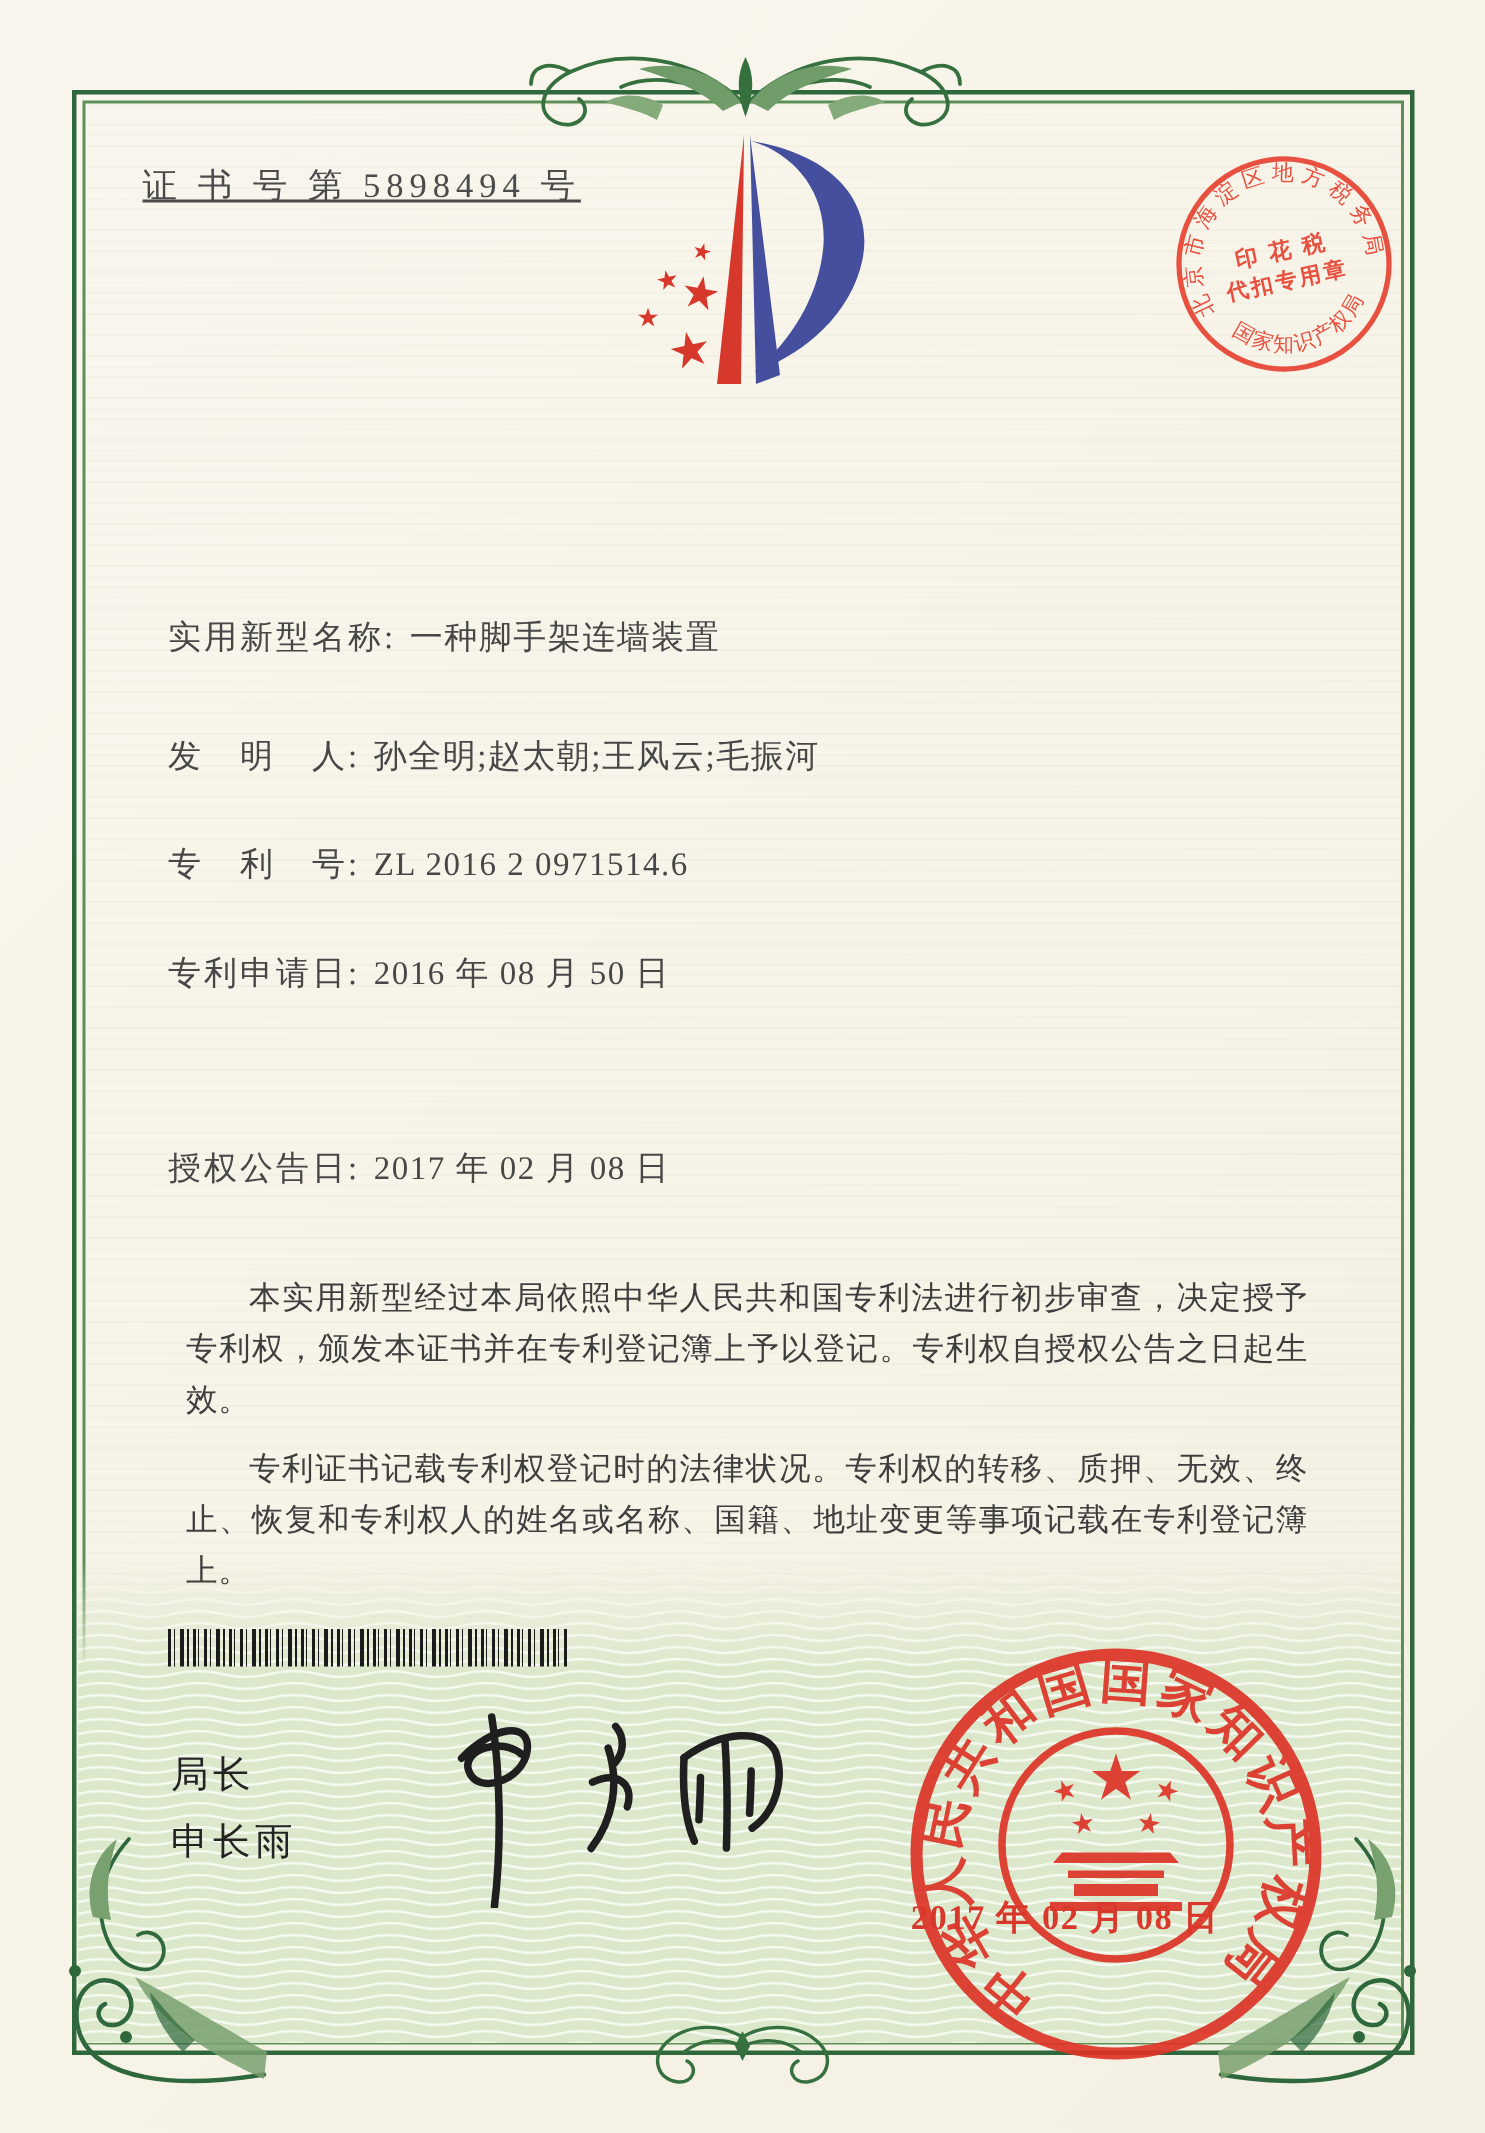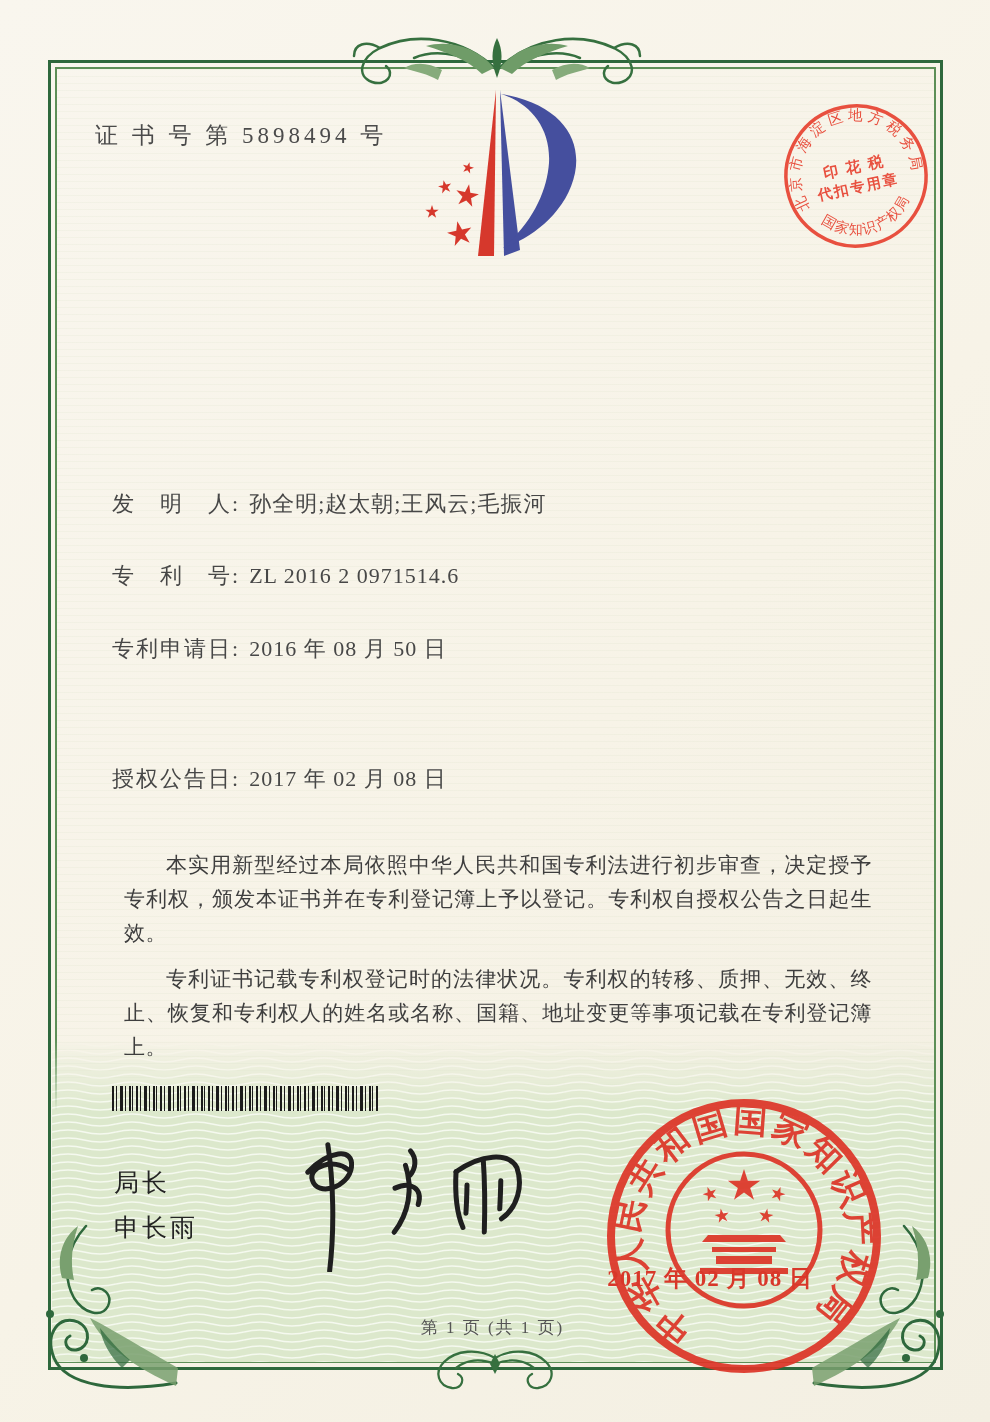--- a/index.html
+++ b/index.html
@@ -5,21 +5,21 @@
   html,body{margin:0;padding:0;}
   body{background:#e9e5d8;font-family:"Liberation Serif","DejaVu Serif",serif;}
   .paper{position:relative;width:990px;height:1422px;margin:0 auto;overflow:hidden;
          background:linear-gradient(135deg,#f9f6ee 0%,#f7f3e7 55%,#f3efe2 100%);}
   
   .frame{position:absolute;left:48px;top:60px;width:889px;height:1304px;border:3px solid #2e683c;}
   .frame-inner{position:absolute;inset:4px;border:2px solid #5d8f57;}
   .texture{position:absolute;inset:6px;background:repeating-linear-gradient(180deg,rgba(188,205,168,0.10) 0 1px,transparent 1px 7px);}
   
   .abs{position:absolute;}
-  .cert-no{left:95px;top:120px;font-size:23px;color:#4b4b4b;letter-spacing:4px;}
+  .cert-no{left:95px;top:108px;font-size:23px;color:#4b4b4b;letter-spacing:4px;text-decoration:underline;}
   .title{left:48px;top:270px;width:889px;text-align:center;font-size:46px;font-weight:600;
          color:#3a3a3a;letter-spacing:13px;}
   .field{left:112px;font-size:22px;color:#474747;white-space:nowrap;}
   .field .f-label{letter-spacing:2px;}
   .field .f-value{margin-left:9px;letter-spacing:1px;}
   .body-block{left:112px;top:836px;width:772px;font-size:21px;line-height:34px;color:#3e3e3e;
               text-align:justify;letter-spacing:0.5px;}
   .body-block p{margin:12px;text-indent:2em;}
   .barcode{left:112px;top:1086px;width:268px;height:25px;
      background:repeating-linear-gradient(90deg,#1b1b1b 0 2px,transparent 2px 4px,#1b1b1b 4px 5px,
@@ -129,20 +129,23 @@
       </text>
       <text font-size="14" letter-spacing="1">
         <textPath href="#ts-bot" startOffset="1">国家知识产权局</textPath>
       </text>
       <text x="88" y="84" text-anchor="middle" font-size="15" font-weight="bold" letter-spacing="2">印 花 税</text>
       <text x="88" y="104" text-anchor="middle" font-size="14.5" font-weight="bold" letter-spacing="2">代扣专用章</text>
     </g>
   </svg>
 
 
+  <div class="abs field" style="top:410px">
+    <span class="f-label">实用新型名称:</span><span class="f-value">一种脚手架连墙装置</span>
+  </div>
   <div class="abs field" style="top:489px">
     <span class="f-label">发　明　人:</span><span class="f-value">孙全明;赵太朝;王风云;毛振河</span>
   </div>
   <div class="abs field" style="top:561px">
     <span class="f-label">专　利　号:</span><span class="f-value">ZL 2016 2 0971514.6</span>
   </div>
   <div class="abs field" style="top:634px">
     <span class="f-label">专利申请日:</span><span class="f-value">2016 年 08 月 50 日</span>
   </div>
   <div class="abs field" style="top:764px">
@@ -192,15 +195,14 @@
         <use href="#star" transform="translate(168,126) scale(0.75) rotate(10)"></use>
         <path d="M104,152 L188,152 L182,145 L110,145 Z"></path>
         <rect x="114" y="157" width="64" height="5"></rect>
         <rect x="118" y="166" width="56" height="8"></rect>
         <rect x="102" y="178" width="88" height="6"></rect>
       </g>
       <text x="112" y="196" text-anchor="middle" font-size="23" font-weight="bold" letter-spacing="1" fill="#d8291c">2017 年 02 月 08 日</text>
     </g>
   </svg>
 
-  <div class="abs footer">第 1 页 (共 1 页)</div>
 
 </div>
 
 </body></html>

